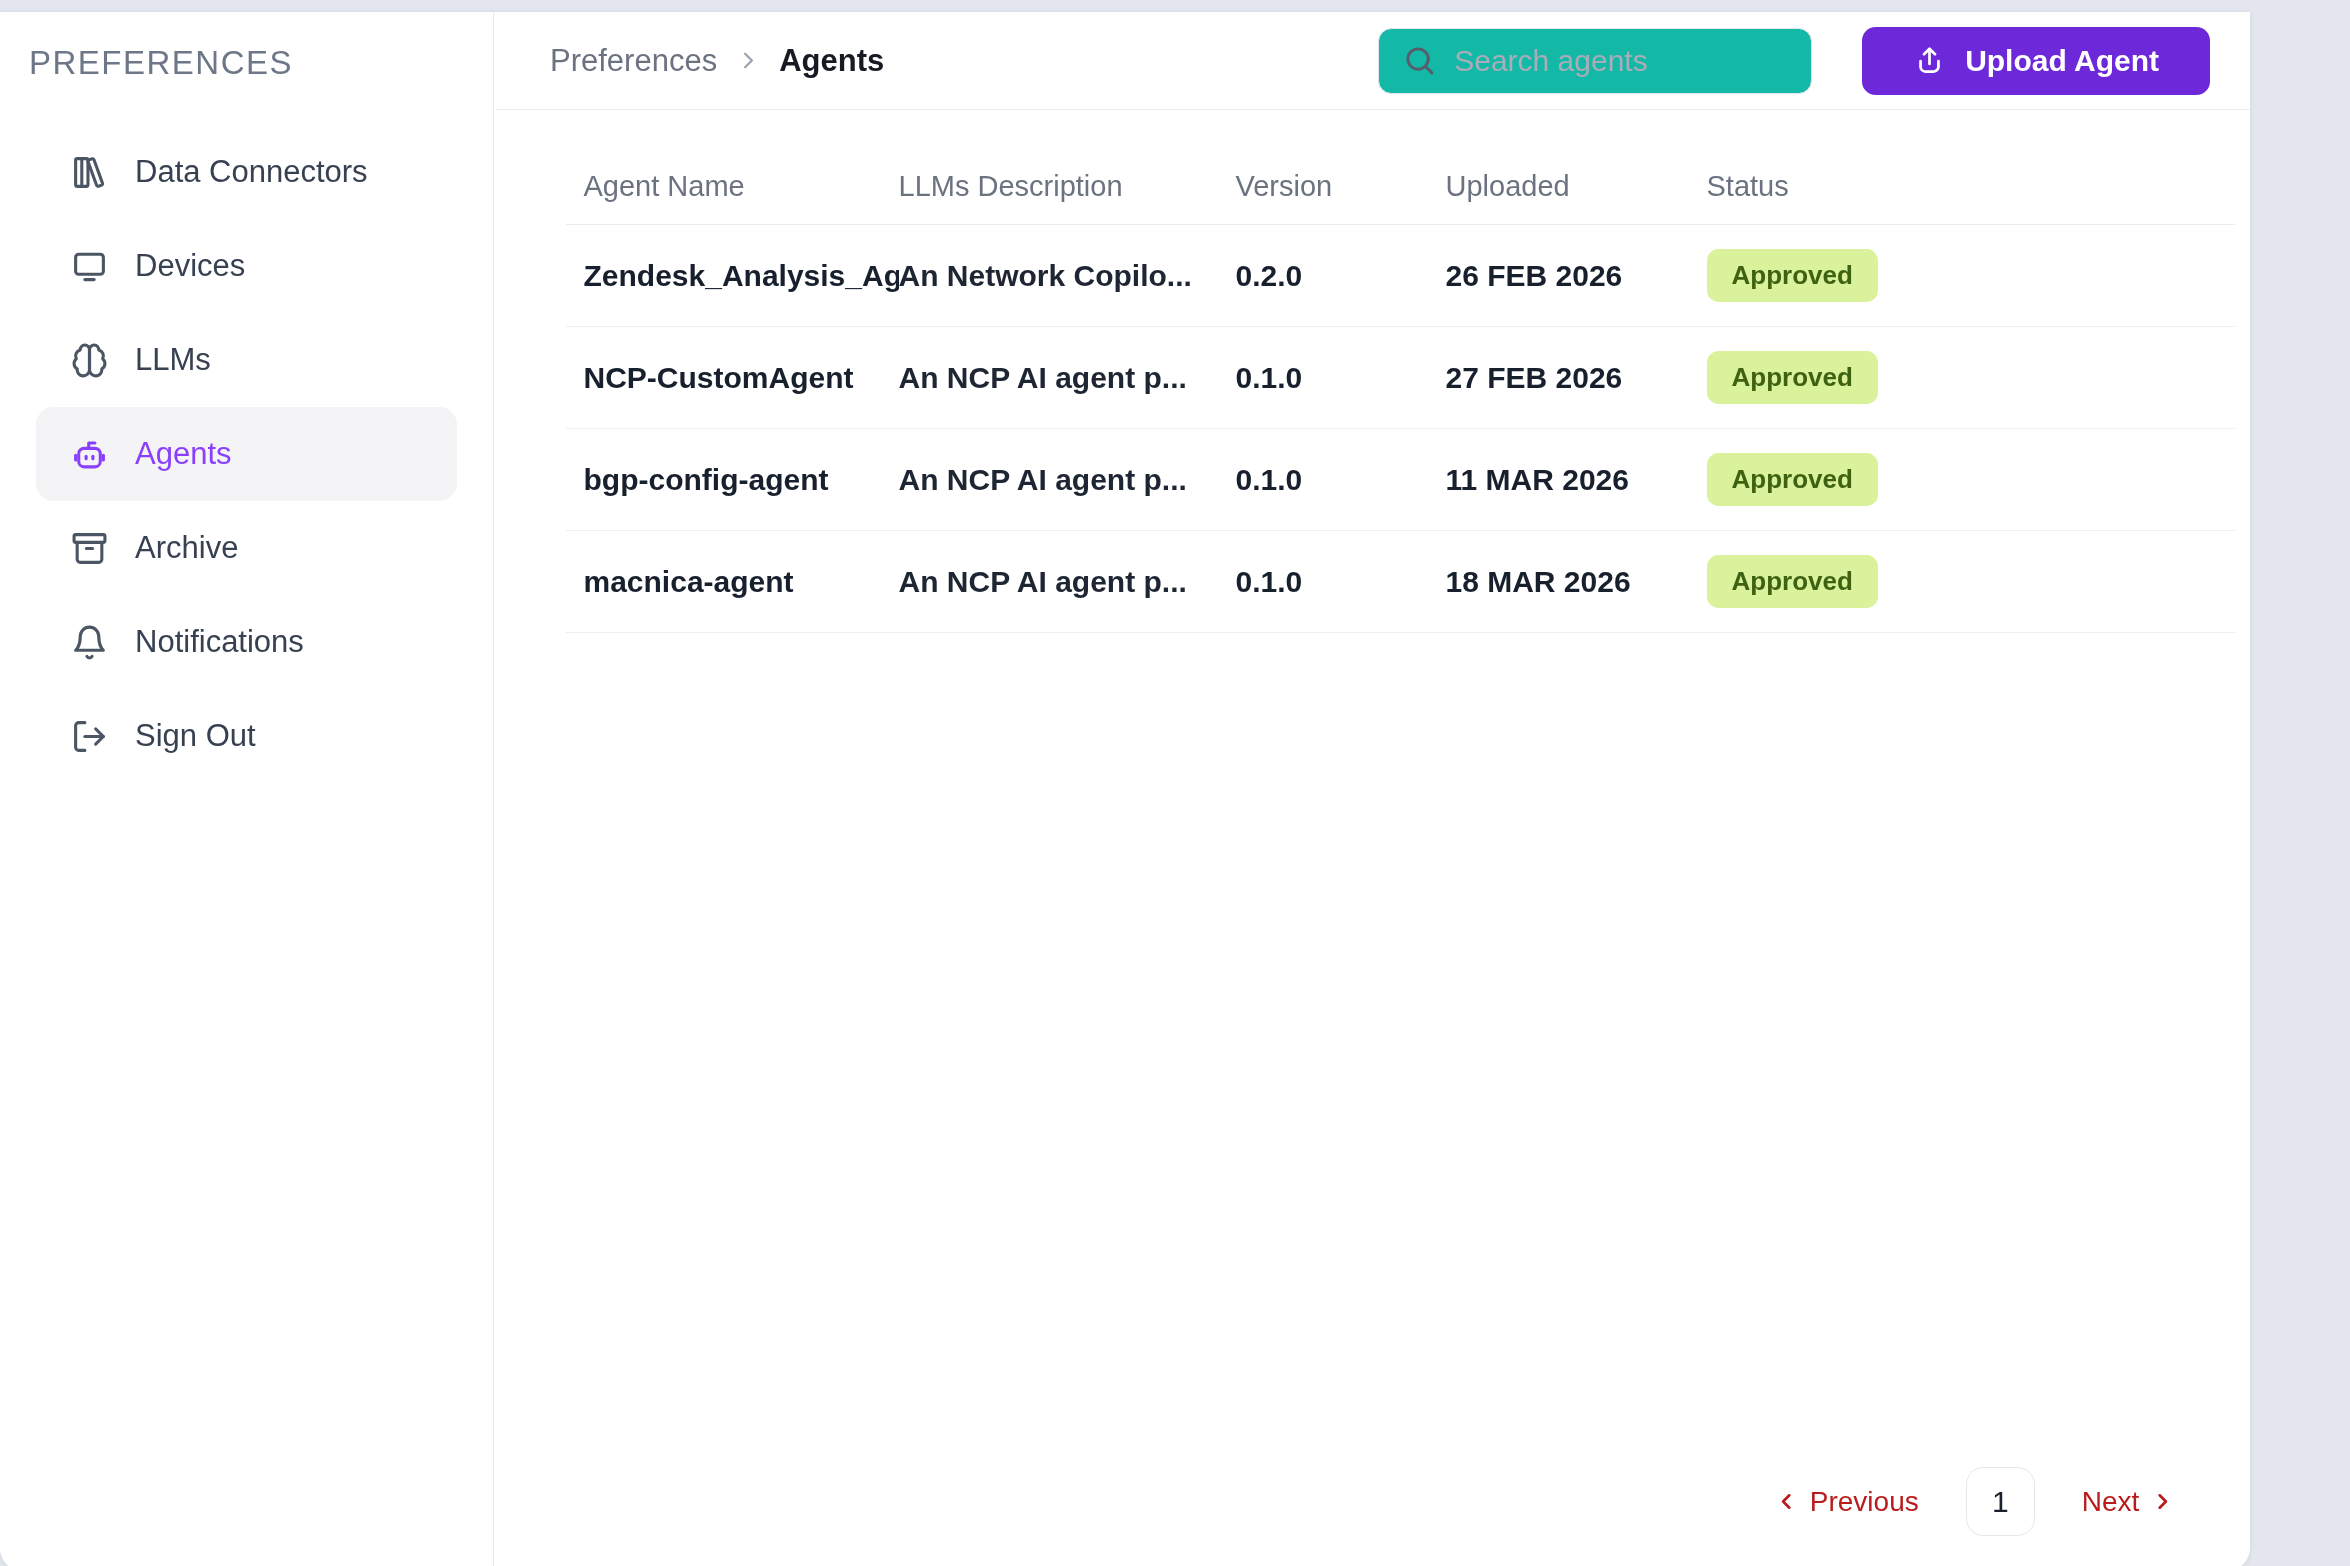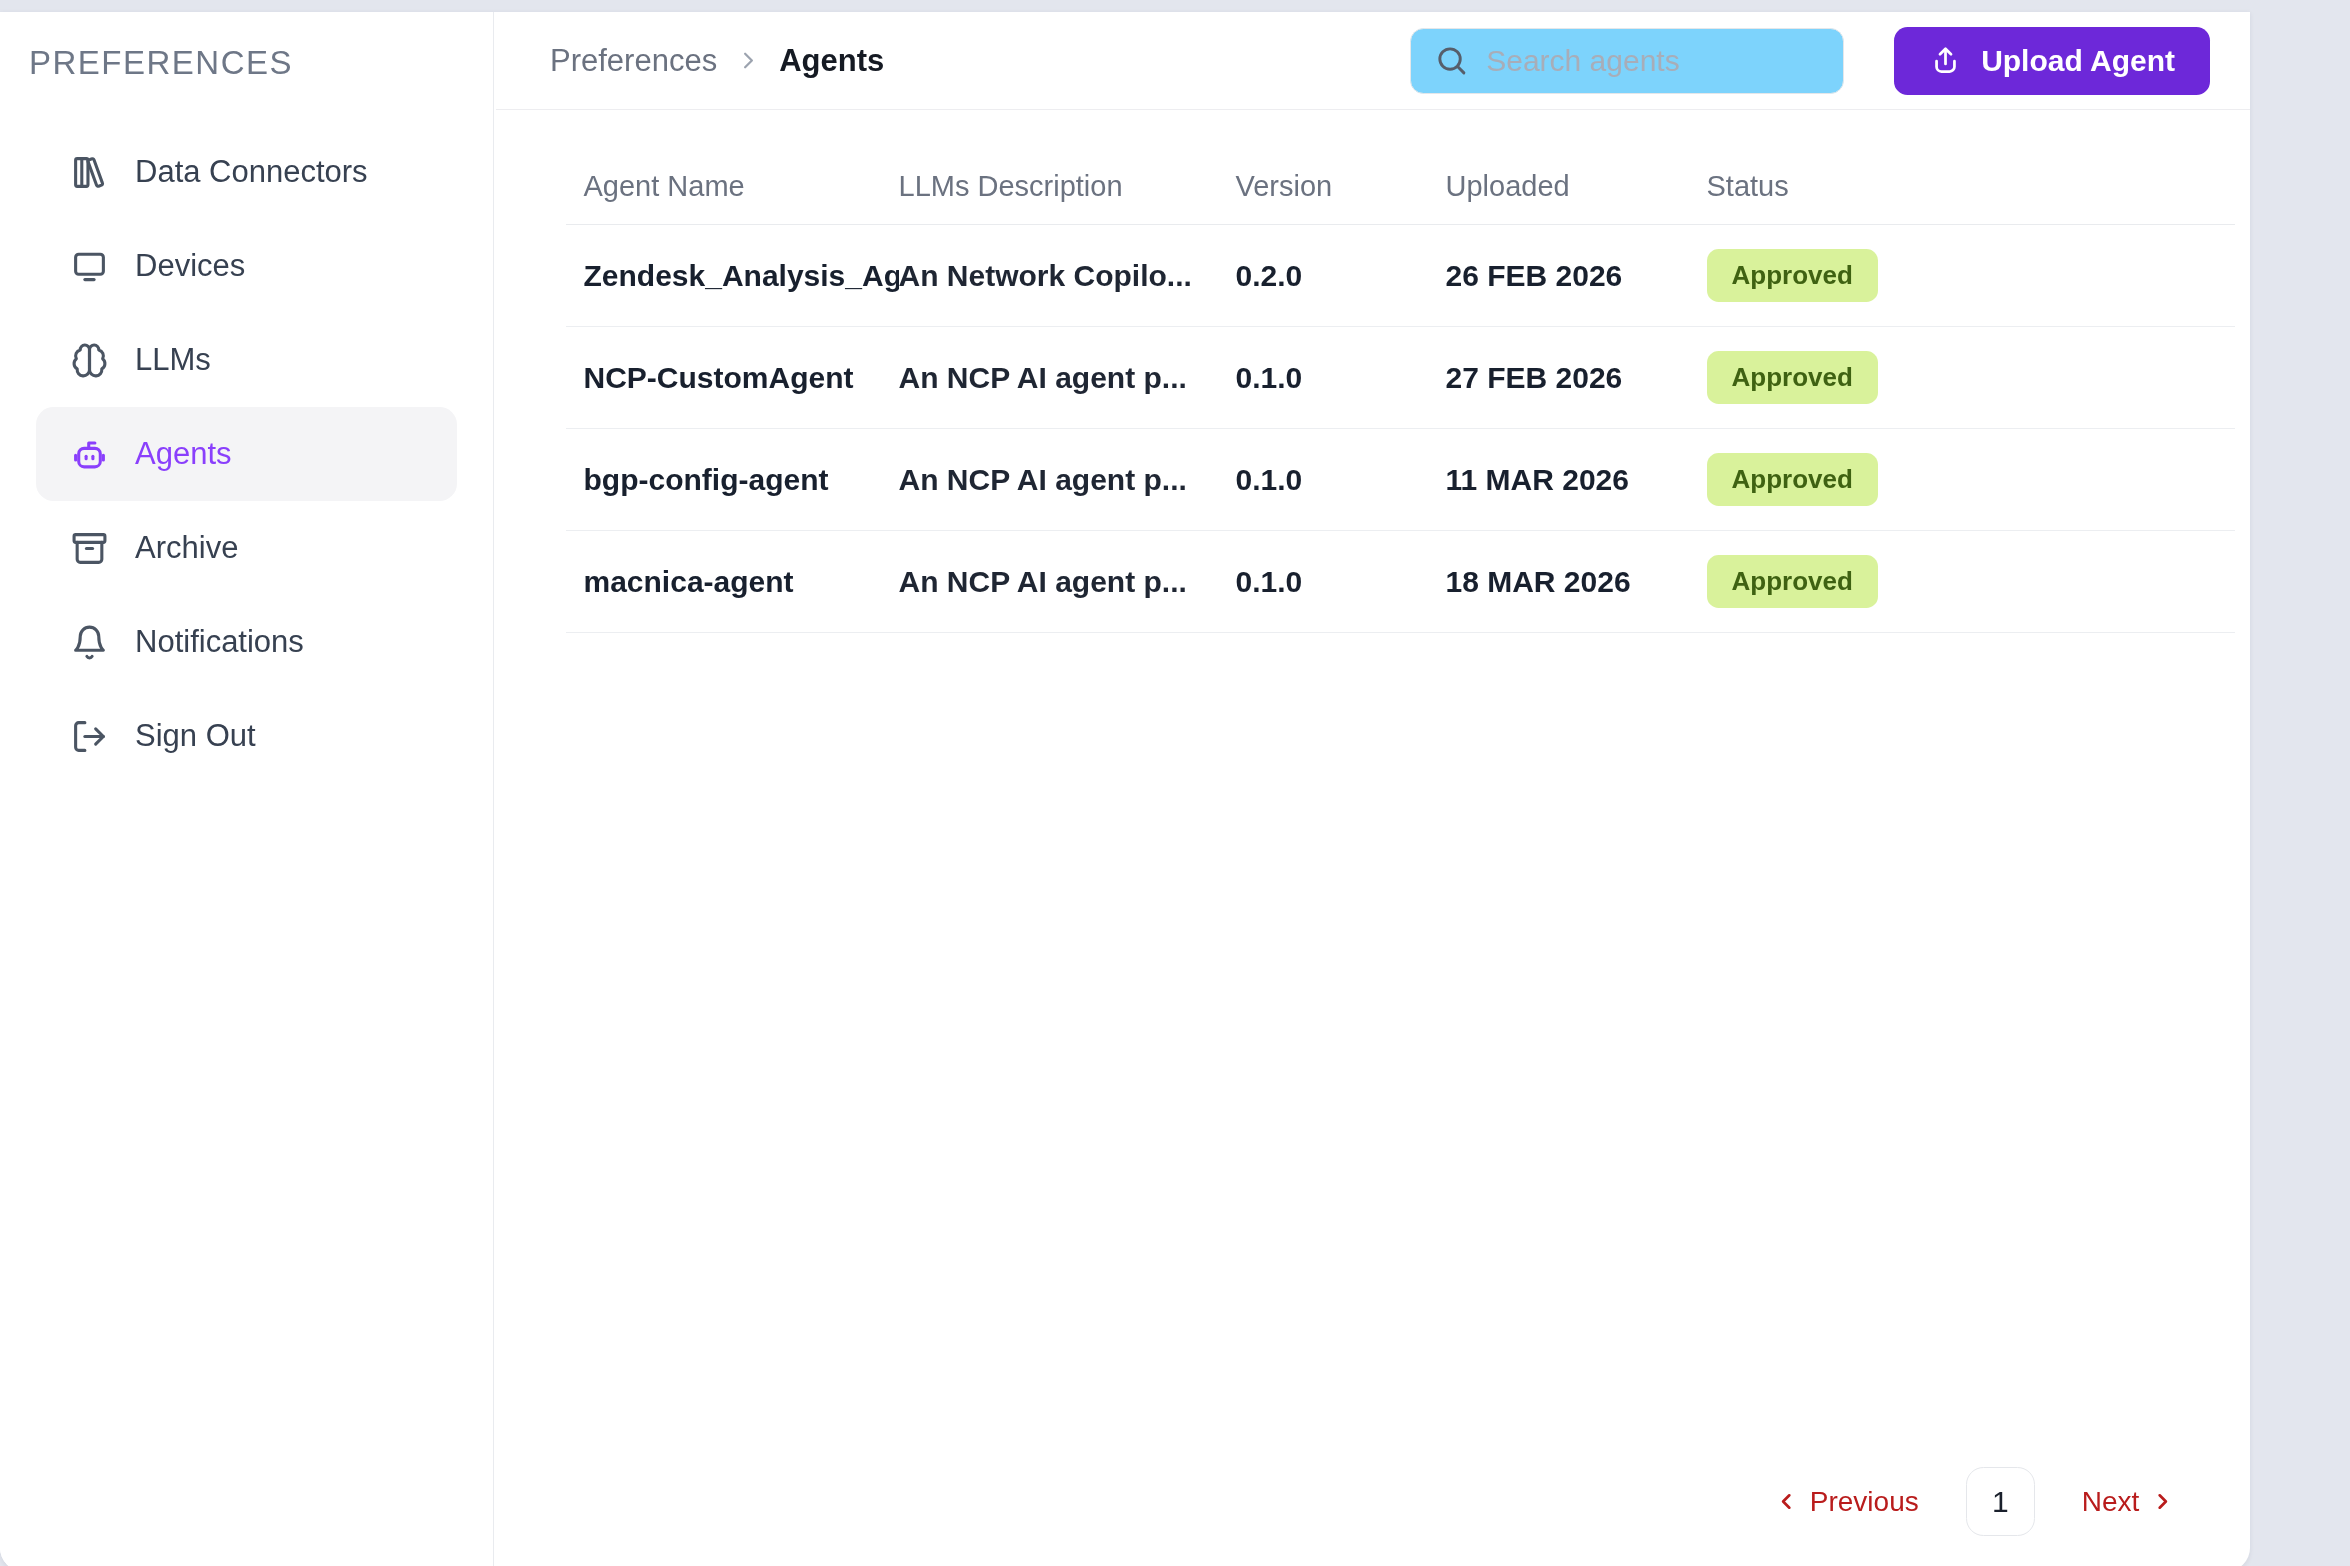--- a/index.html
+++ b/index.html
@@ -57,32 +57,32 @@
   .crumb-parent { color:#6b7280; font-weight:500; cursor:pointer; }
   .crumb-sep { color:#9ca3af; display:flex; }
   .crumb-sep svg { width:27px; height:27px; }
   .crumb-current { color:#151a23; font-weight:700; }
   .topbar-right { margin-left:auto; display:flex; align-items:center; gap:50px; }
   .search-box {
     width:434px; height:66px;
     border:1.9px solid #e4e7ea; border-radius:13.6px;
     display:flex; align-items:center;
     padding:0 17.5px 0 23px; gap:17.5px;
-    background:#7dd3fc;
+    background:#14b8a6;
   }
   .search-box .icon { color:#565e6b; display:flex; }
   .search-box svg { width:35px; height:35px; }
   .search-box input {
     border:none; outline:none; width:100%;
     font-size:30px; color:#1f2937;
     font-family:inherit; background:transparent;
   }
   .search-box input::placeholder { color:#a8adb8; }
   .upload-btn {
-    height:68px; padding:0 35px;
+    height:68px; padding:0 51px;
     background:#6d28d9; color:#ffffff;
     border:none; border-radius:13.6px;
     display:flex; align-items:center; gap:19.4px;
     font-size:30px; font-weight:600;
     font-family:inherit; cursor:pointer;
   }
   .upload-btn svg { width:33px; height:33px; }
   
   .table { margin:0 15.5px 0 70px; }
   .thead, .trow {

